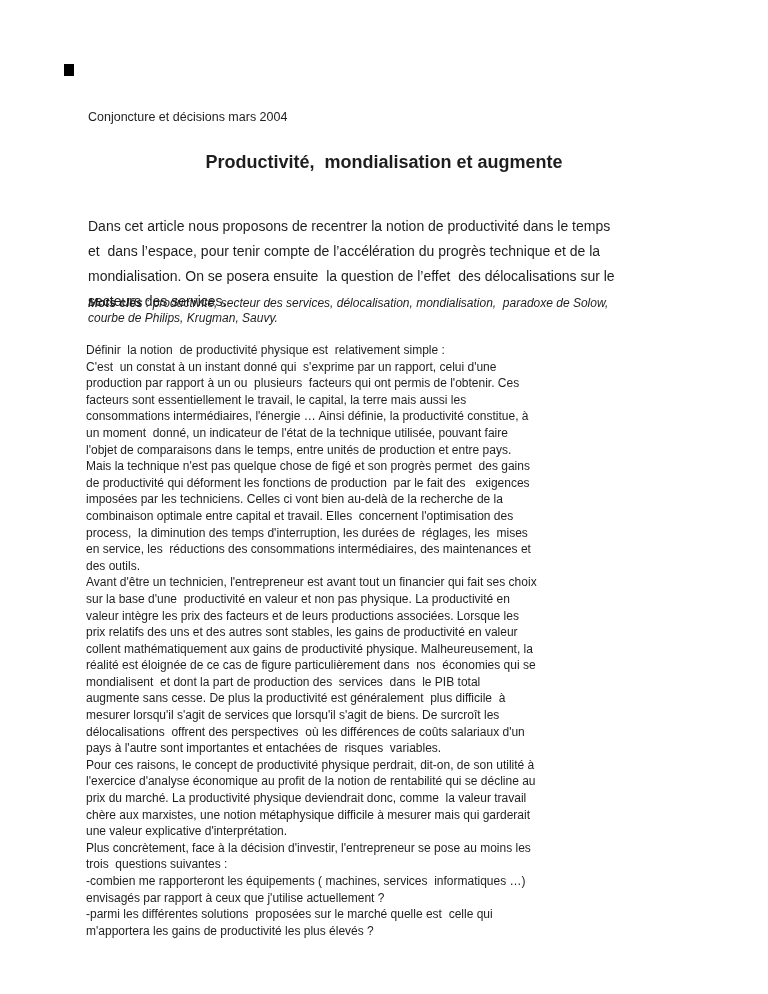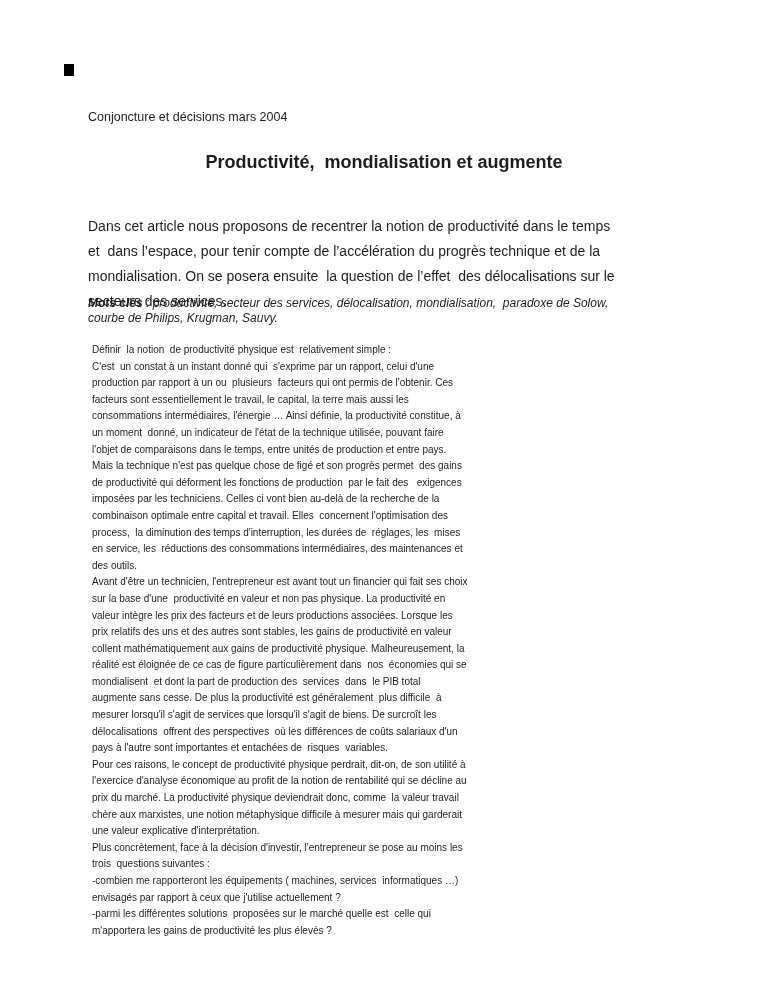--- a/index.html
+++ b/index.html
@@ -59,24 +59,24 @@
     font-size: 12px;
     line-height: 14.6px;
     font-style: italic;
     white-space: pre-wrap;
   }
   .keywords .kw-label {
     font-weight: bold;
   }
   .article-body {
     position: absolute;
-    left: 92px;
+    left: 86px;
     top: 313px;
     width: 650px;
-    font-size: 10px;
+    font-size: 12px;
     line-height: 16.6px;
     white-space: pre-wrap;
   }
   .mark-tl {
     position: absolute;
     left: 64px;
     top: 35px;
     width: 10px;
     height: 12px;
     background: var(--artifact);

